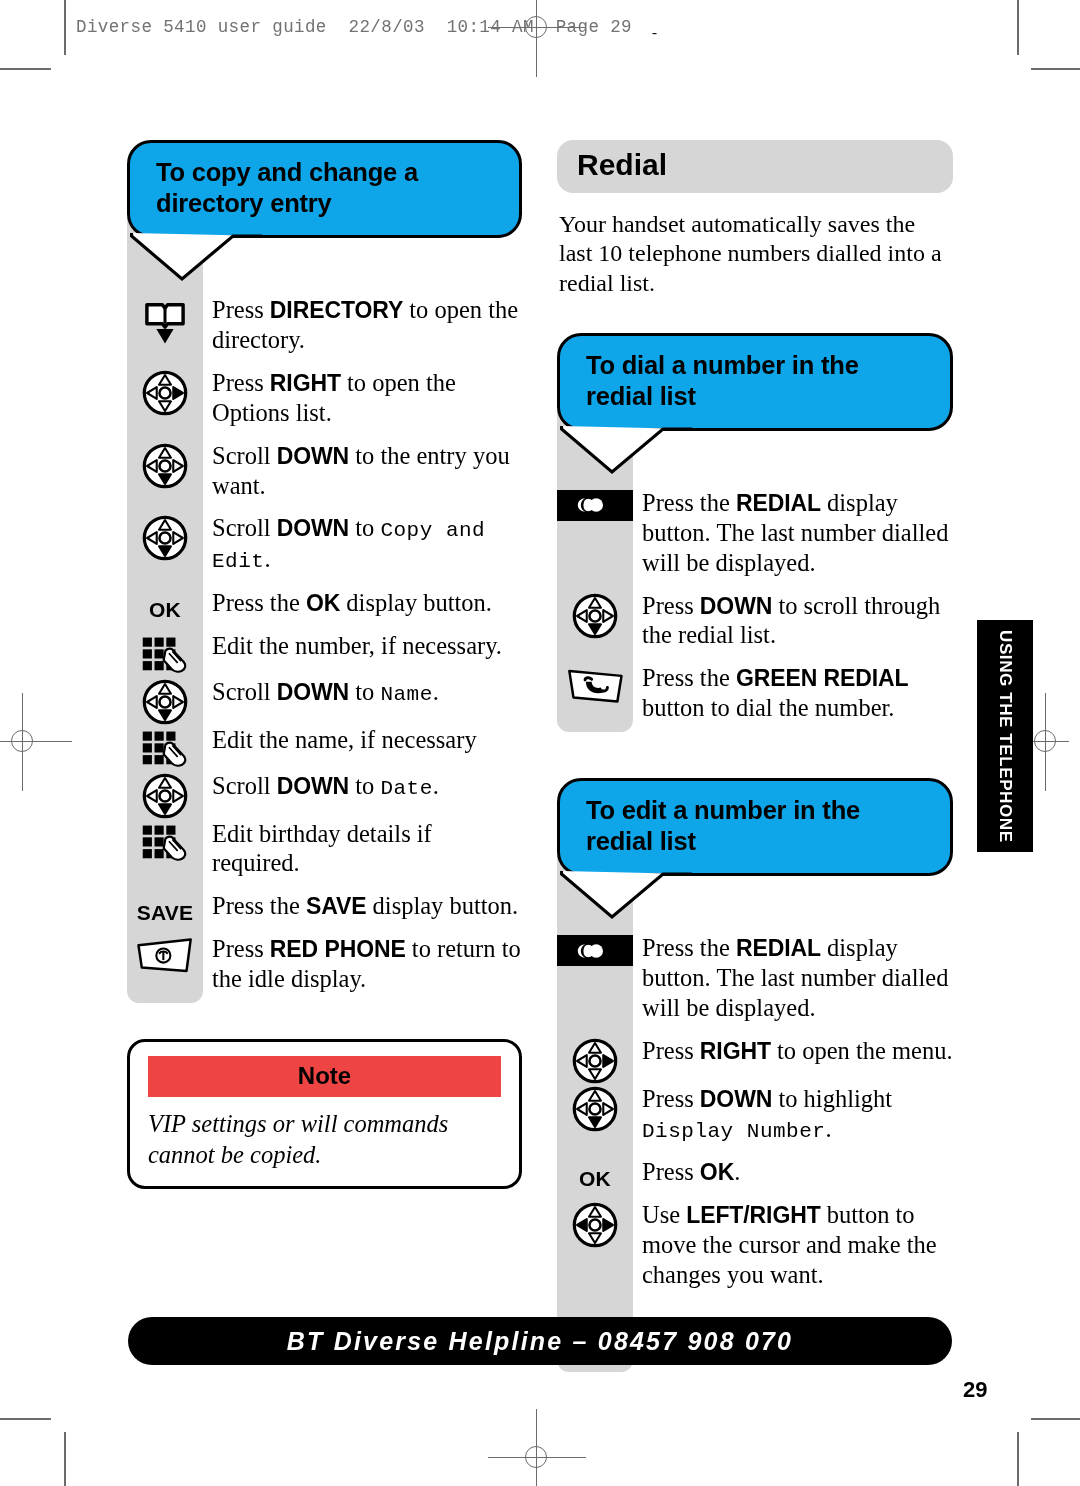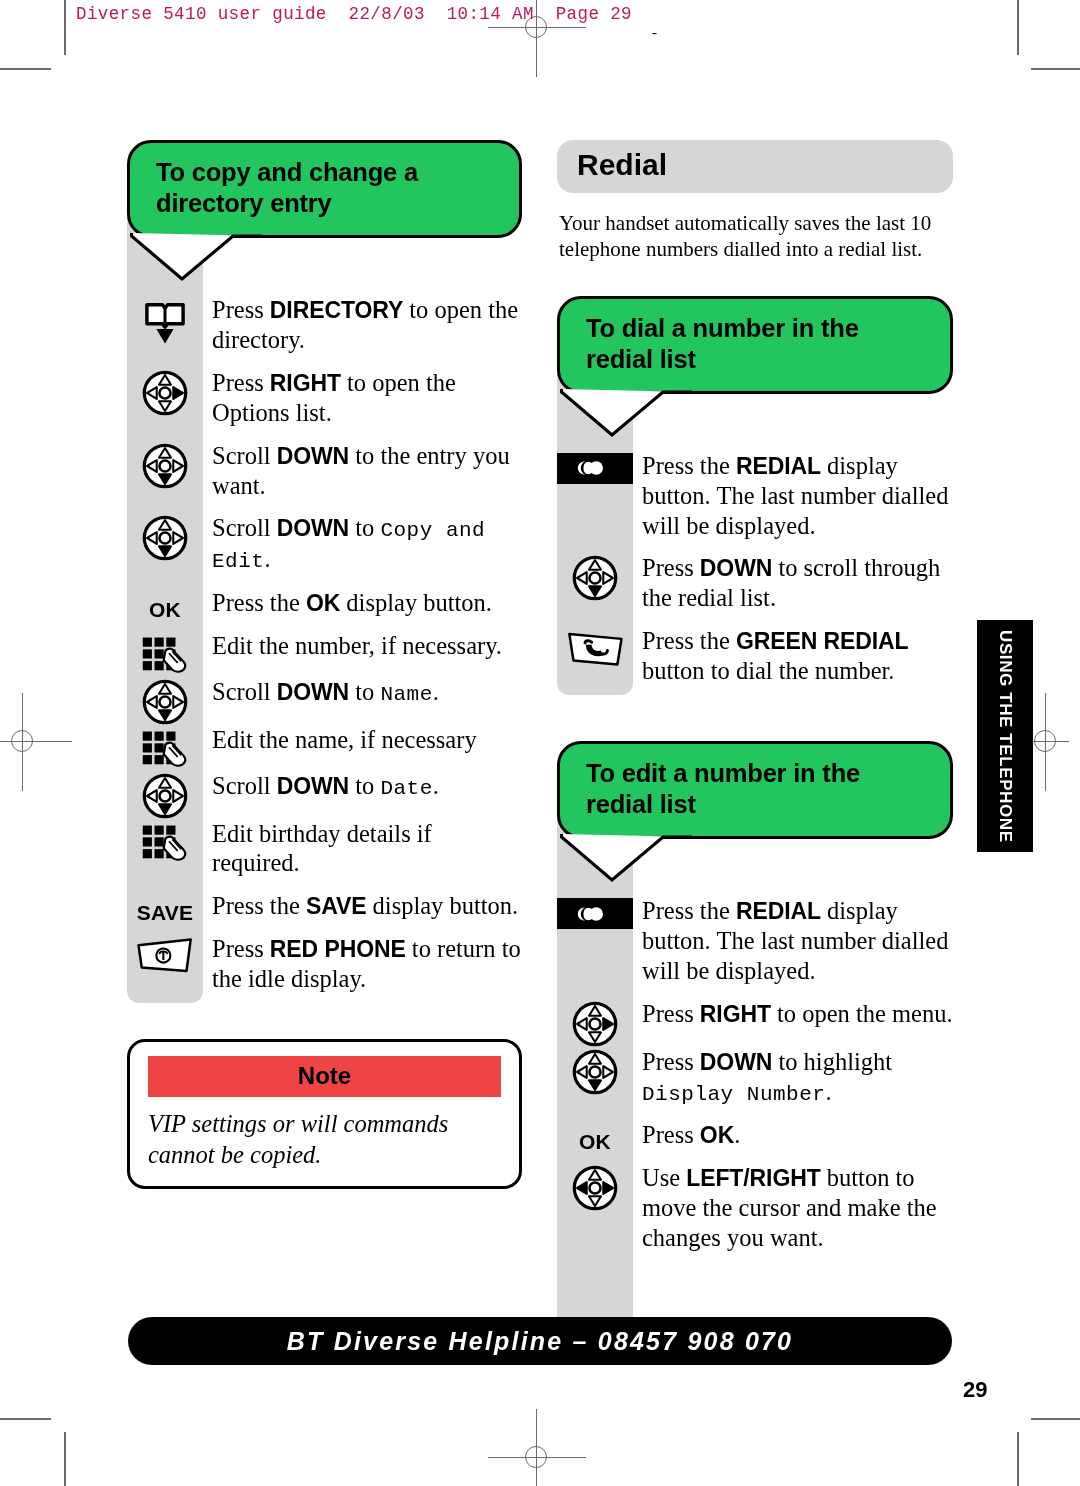--- a/index.html
+++ b/index.html
@@ -16,54 +16,54 @@
   .regmark{position:absolute;width:46px;height:46px;}
   .regmark .rc{position:absolute;left:11px;top:11px;width:22px;height:22px;
     border:1.3px solid #6b6b6b;border-radius:50%;box-sizing:border-box;}
   .regmark .rh{position:absolute;left:-26px;top:22px;width:98px;height:1.3px;background:#6b6b6b;}
   .regmark .rv{position:absolute;left:22px;top:-26px;width:1.3px;height:98px;background:#6b6b6b;}
   .regmark.clipL .rh{left:0;width:72px;}
   .regmark.clipR .rh{left:-26px;width:72px;}
 
   
   .slug{
-    position:absolute;left:76px;top:4px;
+    position:absolute;left:76px;top:17px;
     font-family:"Liberation Mono","DejaVu Sans Mono",monospace;
-    font-size:17.5px;letter-spacing:.4px;white-space:pre;color:#be185d;
+    font-size:17.5px;letter-spacing:.4px;white-space:pre;color:#737373;
   }
   .slug-dash{position:absolute;left:650px;top:26px;font-family:"Liberation Mono",monospace;font-size:15px;color:#111;}
 
   
   .col-left{position:absolute;left:127px;top:140px;width:395px;}
   .col-right{position:absolute;left:557px;top:140px;width:396px;}
 
   
   .strip{position:absolute;background:#d6d6d6;width:76px;}
 
   
   .bubble{
-    position:relative;border:3px solid #000;border-radius:24px;background:#22c55e;
+    position:relative;border:3px solid #000;border-radius:24px;background:#0ea5e9;
     box-sizing:border-box;padding:14px 20px 16px 26px;z-index:3;
   }
   .bubble h2{
     margin:0;font-family:"Liberation Sans",sans-serif;font-weight:bold;
     font-size:25.5px;line-height:1.22;letter-spacing:-.2px;color:#000;
   }
   .tail{position:absolute;left:0;width:132px;height:64px;z-index:4;pointer-events:none;}
 
   
   .pill{
     background:#d6d6d6;border-radius:16px;padding:8px 20px 10px 20px;
     font-family:"Liberation Sans",sans-serif;font-weight:bold;font-size:30px;
     line-height:1.15;color:#000;
   }
 
   
   .intro{
-    font-family:"Liberation Serif",serif;font-size:21px;line-height:1.24;
+    font-family:"Liberation Serif",serif;font-size:24px;line-height:1.24;
     margin:17px 0 0 2px;
   }
 
   
   .steps{position:relative;}
   .step{display:flex;align-items:flex-start;position:relative;z-index:2;}
   .step .ico{
     width:76px;min-height:40px;flex:0 0 76px;display:flex;align-items:flex-start;
     justify-content:center;padding-top:2px;box-sizing:border-box;
   }

